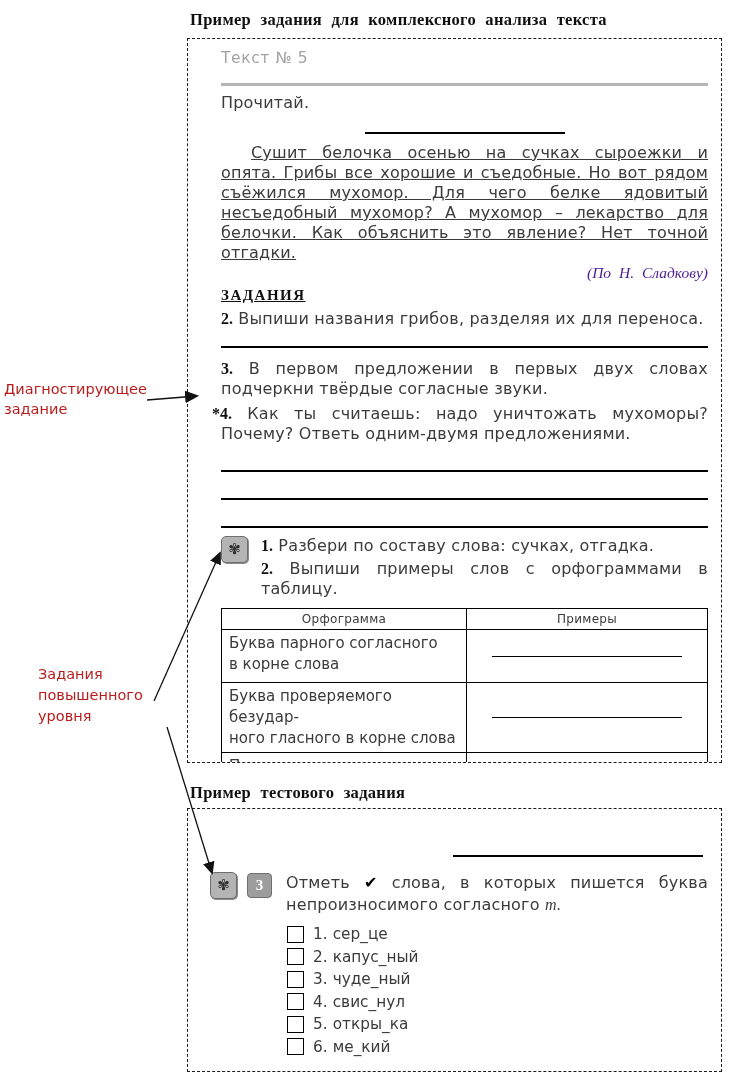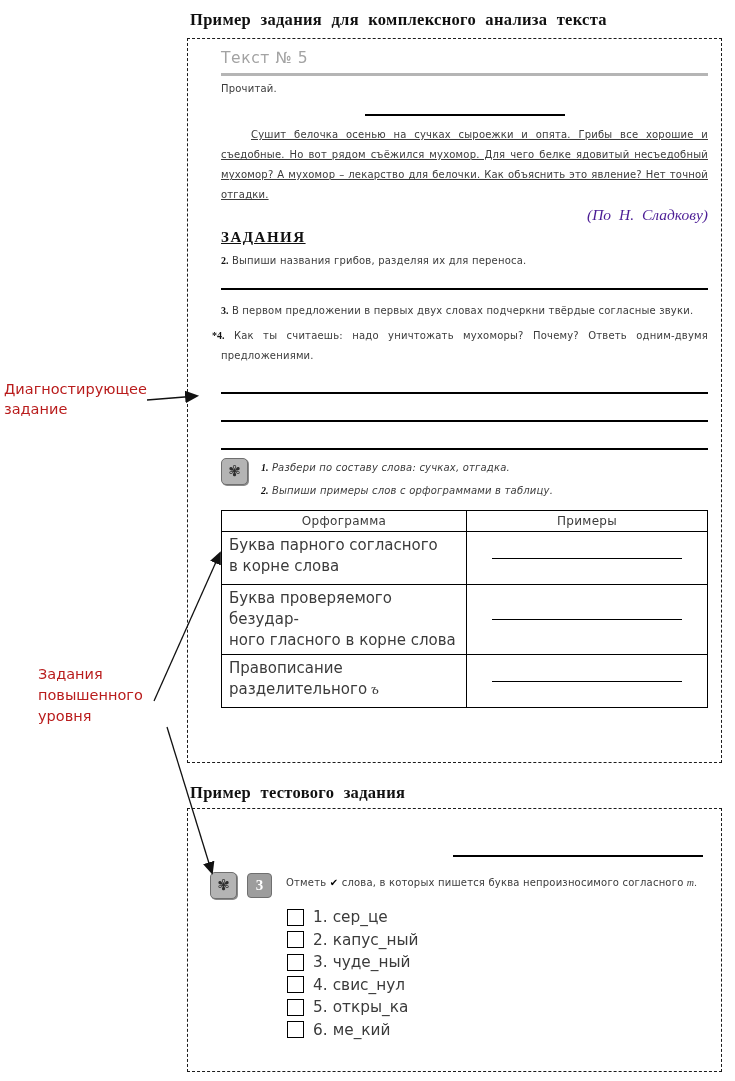--- a/index.html
+++ b/index.html
@@ -8,43 +8,43 @@
   .heading{position:absolute;font-family:"Liberation Serif",serif;font-weight:bold;
            font-size:16.5px;color:#101010;word-spacing:5px;letter-spacing:.3px;white-space:nowrap;text-align:right;}
   #title1{left:190px;top:10px;}
   #title2{left:190px;top:783px;}
 
   .dashed-box{position:absolute;left:187px;width:535px;border:1.6px dashed #1c1c1c;
               box-sizing:border-box;background:#fff;}
   #box1{top:38px;height:725px;padding:10px 13px 0 33px;overflow:hidden;}
   #box2{top:808px;height:264px;padding:8px 13px 0 22px;overflow:hidden;}
 
-  .ws{font-size:10px;color:#3b3b3b;letter-spacing:.2px;}
+  .ws{font-size:16px;color:#3b3b3b;letter-spacing:.2px;}
   .ws-header{color:#a3a3a3;font-size:15.5px;letter-spacing:.6px;
-             border-bottom:3px solid #b5b5b5;padding-bottom:6px;}
+             border-bottom:3px solid #b5b5b5;padding-bottom:16px;}
   .instruction{margin-top:7px;}
   .title-line{width:200px;border-top:2px solid #000;margin:20px auto 0;}
   .passage{margin-top:9px;text-align:justify;text-indent:30px;line-height:20px;text-decoration:underline;}
   .attribution{text-align:right;font-family:"Liberation Serif",serif;font-style:italic;
                font-size:15.5px;color:#4c1d95;word-spacing:4px;margin-top:1px;}
   .tasks-header{margin-top:5px;font-family:"Liberation Serif",serif;font-weight:bold;
                 font-size:15px;color:#101010;letter-spacing:1.5px;text-decoration:underline;}
   .task{margin-top:5px;text-align:justify;line-height:20px;}
   .task .num{font-family:"Liberation Serif",serif;font-weight:bold;color:#101010;letter-spacing:0;}
   .task.star .num{margin-left:-9px;}
   .rule-line{border-top:2px solid #000;}
   .rl-a{margin-top:17px;}
   .rl-b{margin-top:26px;}
 
   .adv-block{display:flex;margin-top:8px;}
   .badge-flower{flex:none;width:25px;height:25px;background:#b4b4b4;border:1px solid #6f6f6f;
                 border-radius:5px;box-shadow:1px 1px 0 #8a8a8a;display:flex;align-items:center;
                 justify-content:center;font-size:15px;color:#2e2e2e;line-height:1;}
   .adv-tasks{margin-left:13px;flex:1;}
-  .adv-tasks .task{margin-top:0;font-style:italic;}
+  .adv-tasks .task{margin-top:0;}
   .adv-tasks .task + .task{margin-top:3px;}
 
   table.orf{margin-top:9px;width:100%;border-collapse:collapse;}
   table.orf th,table.orf td{border:1.6px solid #000;}
   table.orf th{font-weight:normal;font-size:12px;color:#3b3b3b;padding:3px 2px;letter-spacing:.3px;}
   table.orf td.c1{padding:3px 6px 3px 7px;font-size:15px;line-height:21px;height:46px;
                   vertical-align:top;color:#3b3b3b;}
   table.orf td.c2{width:238px;vertical-align:middle;}
   .ans-line{width:80%;margin:0 auto;border-top:1.8px solid #000;}
   td.c1 i{font-family:"Liberation Serif",serif;font-size:15px;margin-left:4px;}

